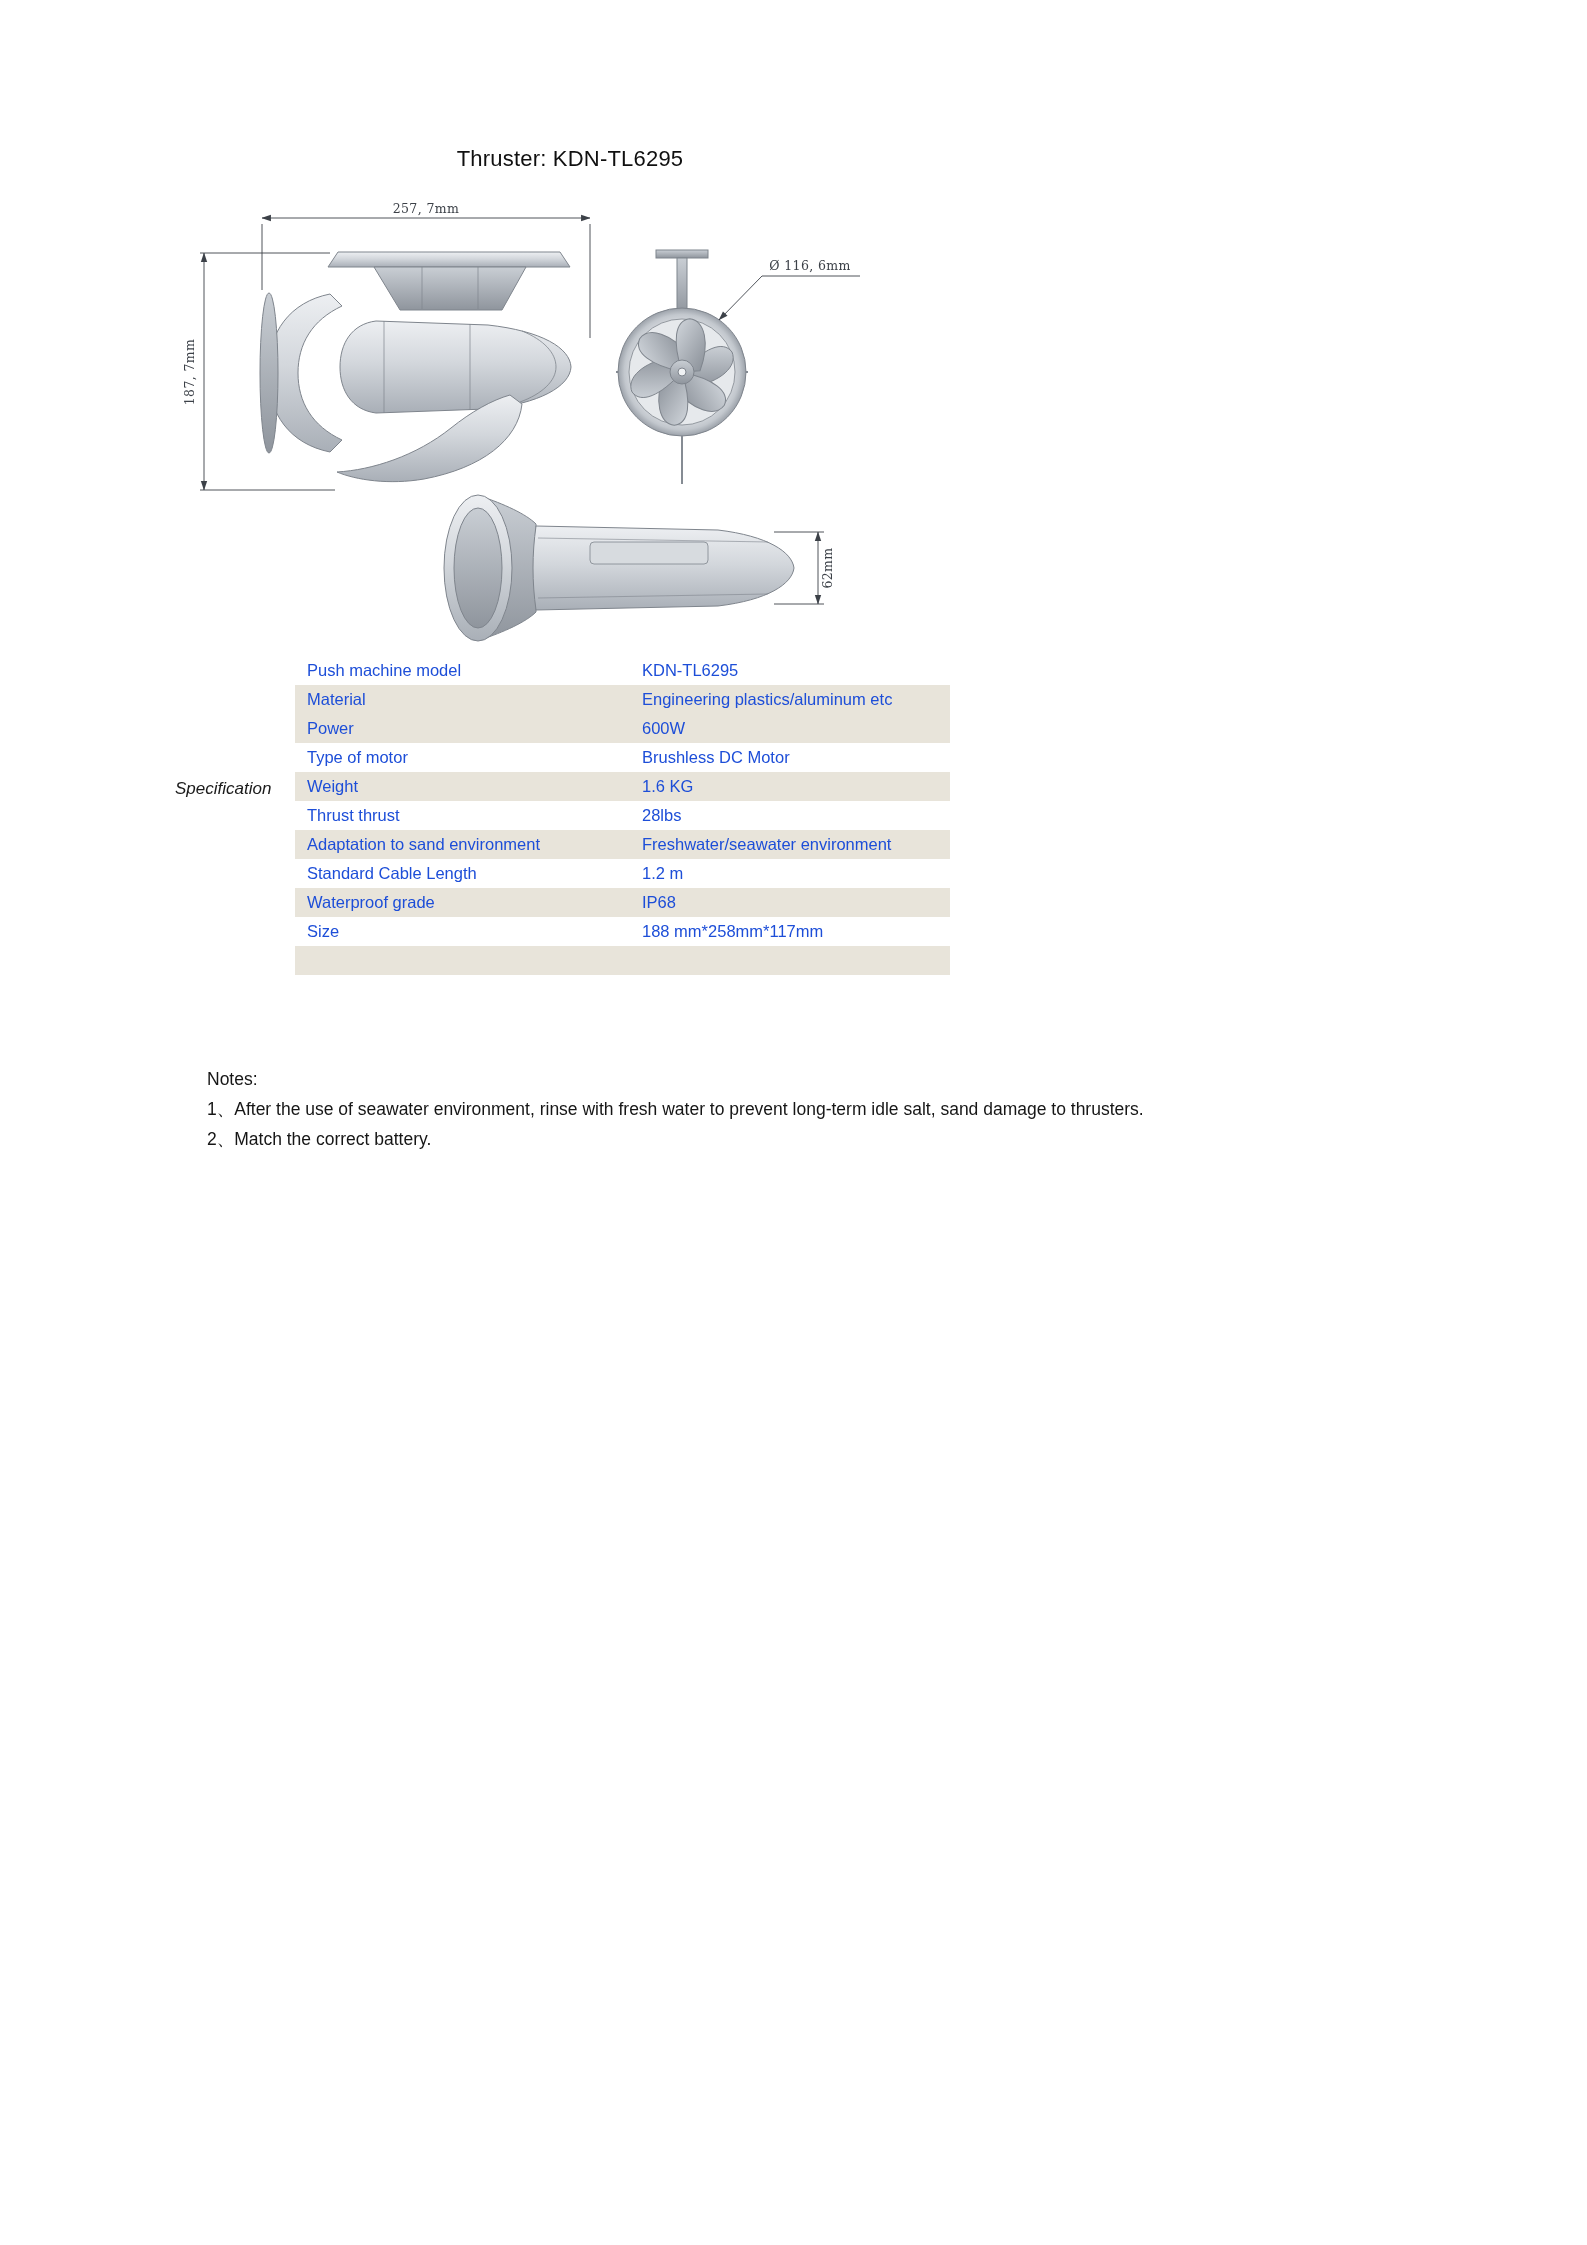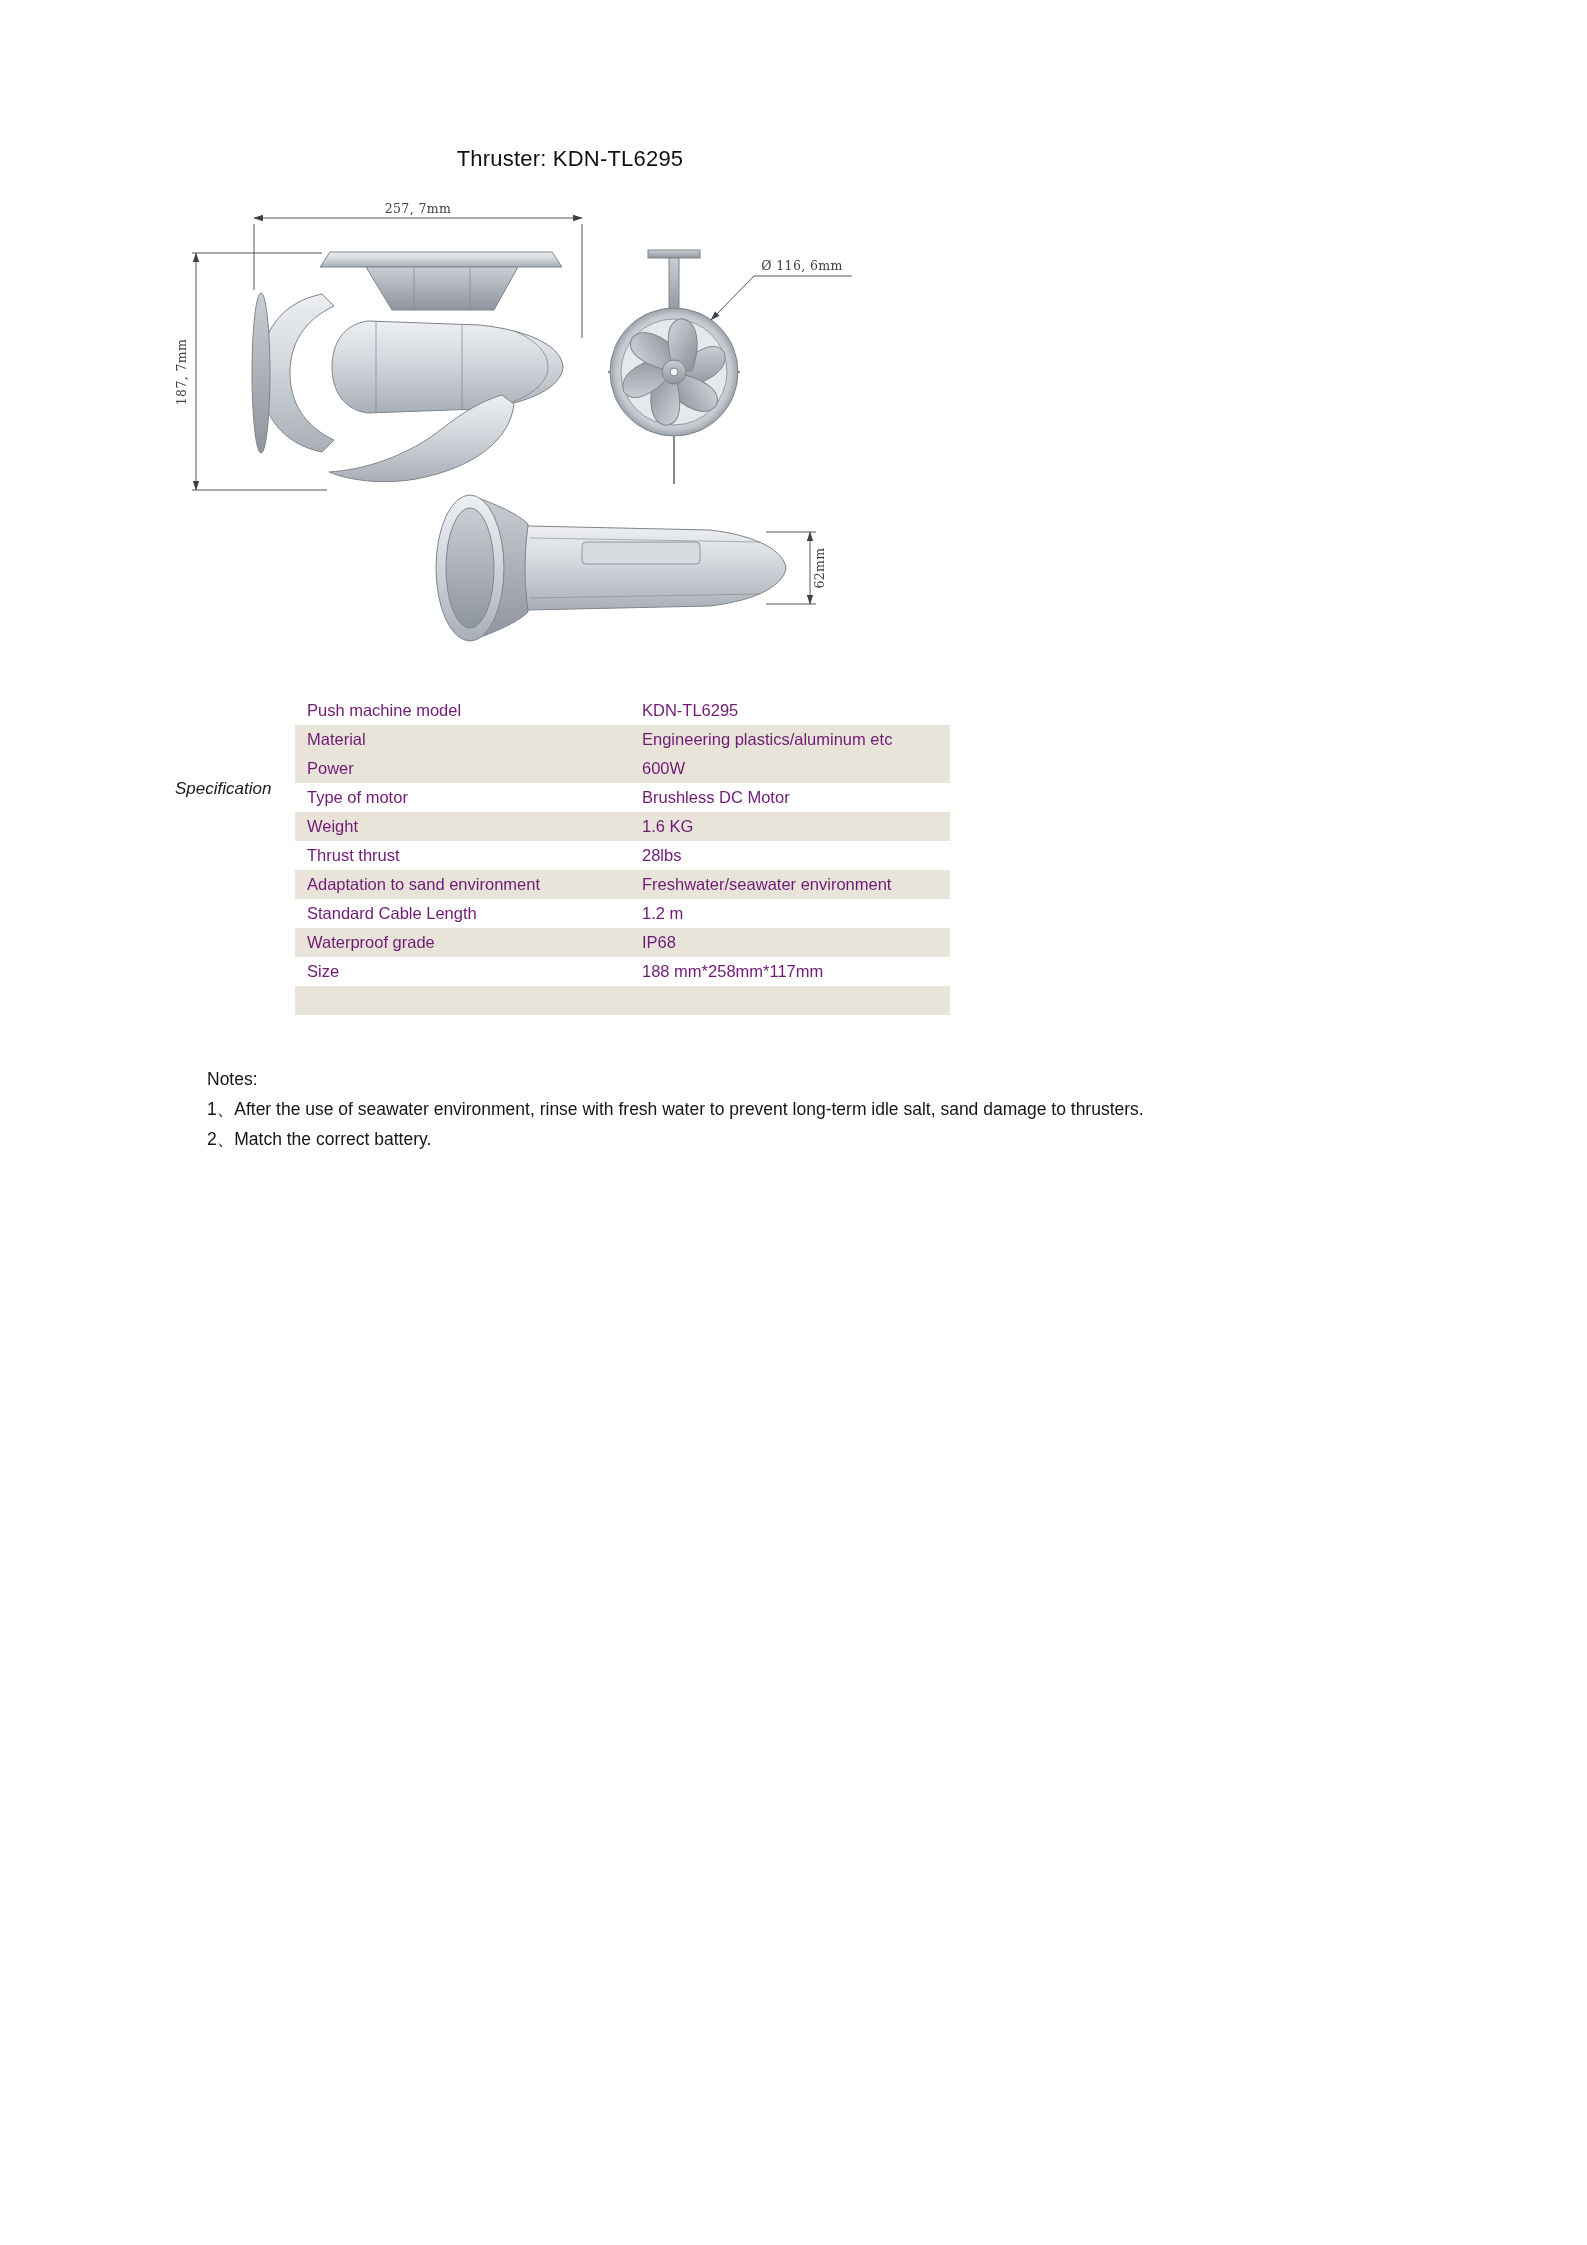--- a/index.html
+++ b/index.html
@@ -7,35 +7,35 @@
   body {
     width:1587px; height:2245px; position:relative;
     font-family:"Liberation Sans", sans-serif;
     color:var(--text, #1f1f1f);
   }
   .page-title {
     position:absolute; top:146px; left:0; width:1140px;
     text-align:center; font-size:22px; font-weight:400; color:#101010;
     letter-spacing:0.2px;
   }
-  .drawing-wrap { position:absolute; left:162px; top:190px; width:700px; height:475px; }
+  .drawing-wrap { position:absolute; left:170px; top:190px; width:700px; height:475px; }
   .dim {
     font-family:"DejaVu Serif", serif;
     font-size:12.5px;
     fill:var(--dimension, #3c4148);
     letter-spacing:0.4px;
   }
   .spec-label {
     position:absolute; left:175px; top:779px;
     font-size:17px; color:#1a1a1a;font-style:italic;
   }
   .spec-table {
-    position:absolute; left:295px; top:696px; width:655px;
+    position:absolute; left:295px; top:656px; width:655px;
     border-collapse:collapse; table-layout:fixed;
-    font-size:16.5px; color:#701a75;
+    font-size:16.5px; color:#1d4ed8;
   }
   .spec-table td { height:29px; padding:0 12px; vertical-align:middle; overflow:hidden; white-space:nowrap; }
   .spec-table td.k { width:335px; }
   .spec-table td.v { width:320px; }
   .spec-table tr.shaded { background:var(--row-shade, #e8e4da); }
   .notes {
     position:absolute; left:168px; top:1064px; width:952px;
     font-size:17.5px; line-height:30px; color:#161616;margin-left:39px;
   }
   .notes p { margin:0; }

